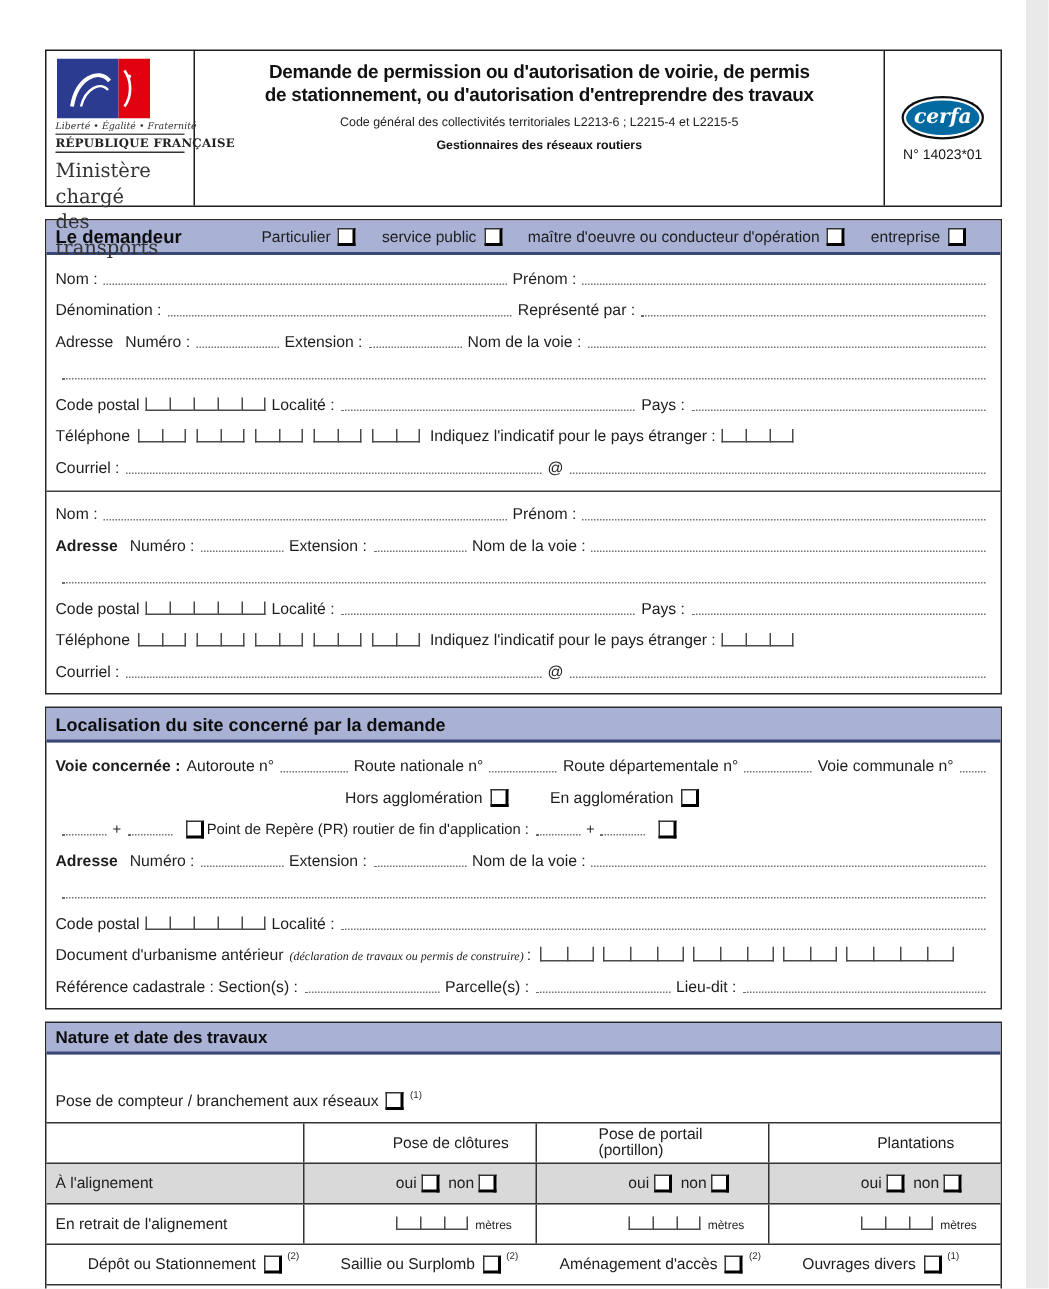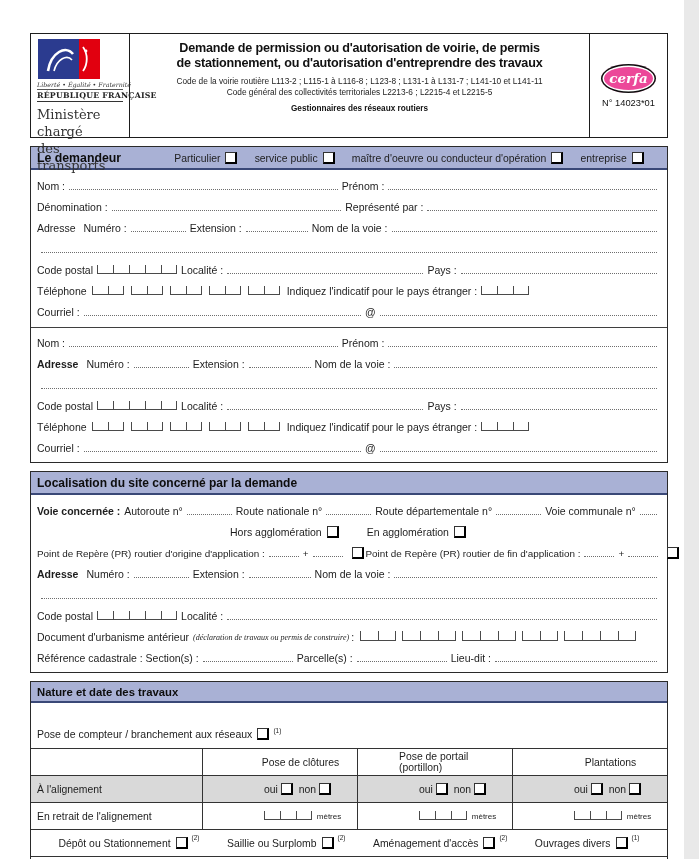--- a/index.html
+++ b/index.html
@@ -15,21 +15,21 @@
   .motto { font-family:"DejaVu Serif",serif; font-style:italic; font-size:6.3px; color:#333; margin-top:2px; white-space:nowrap; }
   .repline { border-top:0.8px solid #555; margin-top:1px; }
   .republic { font-family:"DejaVu Serif",serif; font-size:7.8px; font-weight:bold; letter-spacing:0.2px; color:#222; margin-top:1px; white-space:nowrap; }
   .repline2 { border-top:1.2px solid #333; margin-top:1px; }
   .ministry { font-family:"DejaVu Serif",serif; font-size:13px; color:#333; margin-top:5px; line-height:1.3; }
   .hcell-title { flex:1; text-align:center; padding:7px 6px 2px; }
   .title { font-weight:bold; font-size:12.6px; line-height:1.22; letter-spacing:-0.2px; color:#111; }
   .subtitle { font-size:8.3px; margin-top:4px; line-height:1.4; color:#222; }
   .audience { font-size:8.2px; font-weight:bold; margin-top:5px; color:#111; }
   .hcell-cerfa { width:78px; border-left:1.5px solid #1d1d1d; display:flex; flex-direction:column; align-items:center; justify-content:center; gap:5px; }
-  .cerfaoval { width:55px; height:29px; background:#ec4899; border-radius:50%; display:flex; align-items:center; justify-content:center; box-shadow: inset 0 0 0 1.5px #0d0d0d, inset 0 0 0 3px #fff; }
+  .cerfaoval { width:55px; height:29px; background:#0369a1; border-radius:50%; display:flex; align-items:center; justify-content:center; box-shadow: inset 0 0 0 1.5px #0d0d0d, inset 0 0 0 3px #fff; }
   .cerfaoval span { color:#fff; font-family:"DejaVu Serif",serif; font-style:italic; font-weight:bold; font-size:13.5px; }
   .cerfanum { font-size:9.3px; color:#111; }
 
   
   .sect { border:1.2px solid #2a2a2a; margin-top:8px; background:#fff; }
   .bar { background:#a9b1d5; border-bottom:2px solid #3a4877; padding:4px 6px 3px; display:flex; align-items:center;gap:20px; }
   .bar .t { font-weight:bold; font-size:12.3px; color:#0d0d0d; white-space:nowrap; }
   .bar .opts { display:flex; flex:1; justify-content:space-evenly; align-items:center; margin-left:18px; }
   .bopt { display:flex; align-items:center; font-size:10.4px; white-space:nowrap; }
 
@@ -102,21 +102,20 @@
         <div>Ministère chargé</div>
         <div>des transports</div>
       </div>
     </div>
     <div class="hcell-title">
       <div class="title">
         <div>Demande de permission ou d'autorisation de voirie, de permis</div>
         <div>de stationnement, ou d'autorisation d'entreprendre des travaux</div>
       </div>
       <div class="subtitle">
-        <div>Code de la voirie routière L113-2 ; L115-1 à L116-8 ; L123-8 ; L131-1 à L131-7 ; L141-10 et L141-11</div>
         <div>Code général des collectivités territoriales L2213-6 ; L2215-4 et L2215-5</div>
       </div>
       <div class="audience">Gestionnaires des réseaux routiers</div>
     </div>
     <div class="hcell-cerfa">
       <div class="cerfaoval">
             <span>cerfa</span>
           </div>
       <div class="cerfanum">N° 14023*01</div>
     </div>
@@ -316,21 +315,20 @@
             <span class="dots"></span>
       </div>
       <div class="row center">
         <span class="lbl">Hors agglomération</span>
             <span class="cb"></span>
         <span class="gaplg"></span>
         <span class="lbl">En agglomération</span>
             <span class="cb"></span>
       </div>
       <div class="row tight">
-        <span class="lbl">Point de Repère (PR) routier d'origine d'application :</span>
             <span class="dots dshort w30"></span>
         <span class="lbl">+</span>
             <span class="dots dshort w30"></span>
         <span class="cb"></span>
         <span class="lbl">Point de Repère (PR) routier de fin d'application :</span>
             <span class="dots dshort w30"></span>
         <span class="lbl">+</span>
             <span class="dots dshort w30"></span>
         <span class="cb"></span>
       </div>

